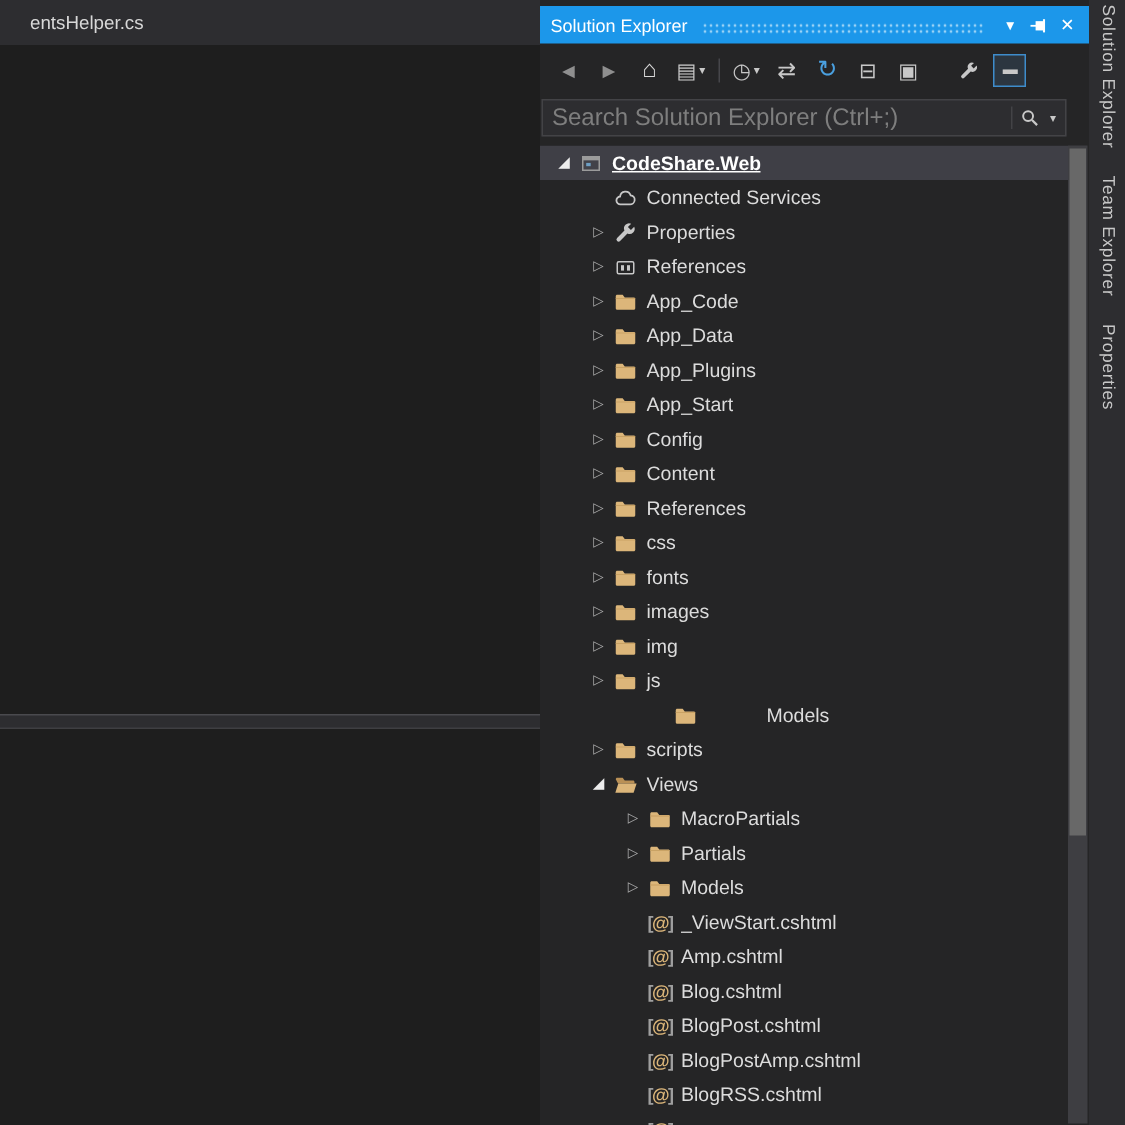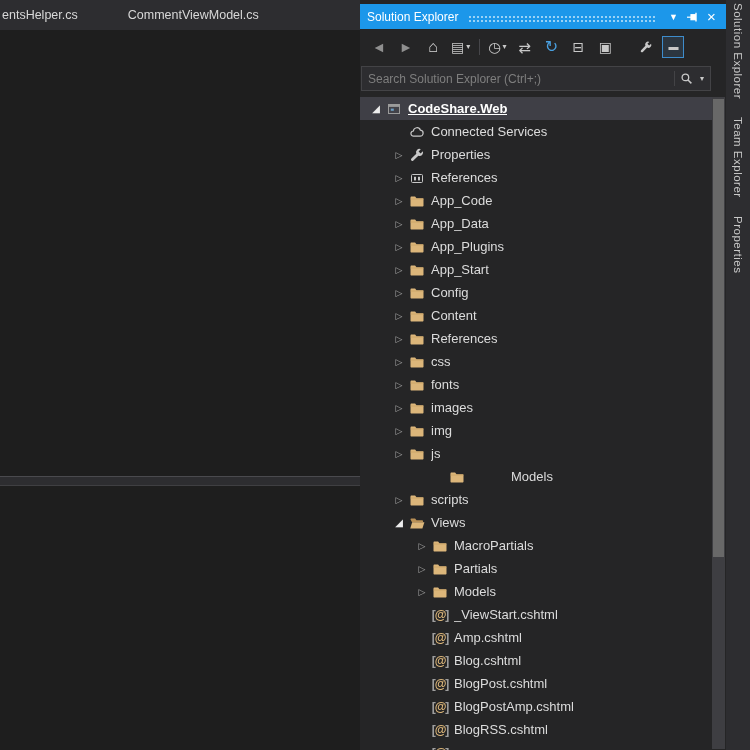--- a/index.html
+++ b/index.html
@@ -9,21 +9,21 @@
     background:#1e1e1e;
     font-family:"Liberation Sans","DejaVu Sans",sans-serif;
     -webkit-font-smoothing:antialiased;
   }
   .app { position:relative; width:750px; height:750px; background:#1e1e1e; }
 
   
   .editor-area { position:absolute; left:0; top:0; width:360px; height:750px; background:#1e1e1e; }
   .tabbar { height:30px; background:#2d2d30; display:flex; align-items:stretch; }
   .tab { padding:0 14px; line-height:30px; font-size:12.5px; color:#d8d8d8; white-space:nowrap; }
-  .tab.clipped { padding-left:2px; padding-right:36px; }
+  .tab.clipped { padding-left:20px; padding-right:36px; }
   .splitter { position:absolute; left:0; top:476px; width:360px; height:10px;
               background:#2d2d30; border-top:1px solid #4a4a4e; border-bottom:1px solid #3f3f42; }
 
   
   .panel { position:absolute; left:360px; top:0; width:366px; height:750px; background:#252526; }
 
   .titlebar { position:absolute; top:4px; left:0; right:0; height:25px; background:#1c97ea;
               display:flex; align-items:center; padding:0 5px 0 7px; color:#fff; }
   .titlebar .title { font-size:12px; white-space:nowrap; }
   .grip { flex:1; height:8px; margin:4px 8px 0 10px;
@@ -38,21 +38,21 @@
   .tool-btn { display:flex; align-items:center; justify-content:center; height:22px; min-width:22px;
               padding:0 2px; color:#c8c8c8; font-size:14px; line-height:1; margin-right:5px; }
   .tool-btn .dd { font-size:8px; margin-left:2px; color:#c8c8c8; }
   .tool-btn.toggled { border:1px solid #3e8ccb; background:#2c3640; padding:0 5px; }
   .tool-btn.gap { margin-left:14px; }
   .tool-sep { width:1px; height:16px; background:#46464a; margin:0 6px 0 2px; }
 
   .searchbox { position:absolute; top:66px; left:1px; right:15px; height:25px;
                background:#2d2d30; border:1px solid #434346; display:flex; align-items:center; }
   .searchbox input { flex:1; min-width:0; background:transparent; border:none; outline:none;
-                     color:#0ea5e9; font-size:12px; padding:0 6px;
+                     color:#0ea5e9; font-size:16px; padding:0 6px;
                      font-family:"Liberation Sans","DejaVu Sans",sans-serif; }
   .searchbox input::placeholder { color:#7e7e7e; opacity:1; }
   .search-sep { width:1px; height:15px; background:#434346; }
   .search-ic { padding:0 5px; display:flex; align-items:center; color:#c8c8c8; }
   .search-dd { padding:0 6px 0 2px; color:#c8c8c8; font-size:8px; }
 
   .tree { position:absolute; top:97px; left:0; right:14px; bottom:0; overflow:hidden;
           font-size:13px; color:#dcdcdc; }
   .row { height:23px; display:flex; align-items:center; white-space:nowrap; }
   .row.selected { background:#3f3f46; color:#ffffff; }
@@ -78,23 +78,20 @@
 </style>
 </head>
 <body>
 
 <div class="app">
 
   <div class="editor-area">
     <div class="tabbar">
       <div class="tab clipped">
         <span>entsHelper.cs</span>
-      </div>
-      <div class="tab">
-        <span>CommentViewModel.cs</span>
       </div>
     </div>
     <div style="position:absolute;left:0;top:30px;width:360px;height:446px;"></div>
     <div class="splitter"></div>
     <div style="position:absolute;left:0;top:486px;width:360px;height:264px;"></div>
   </div>
 
   <div class="panel">
 
     <div class="titlebar">

